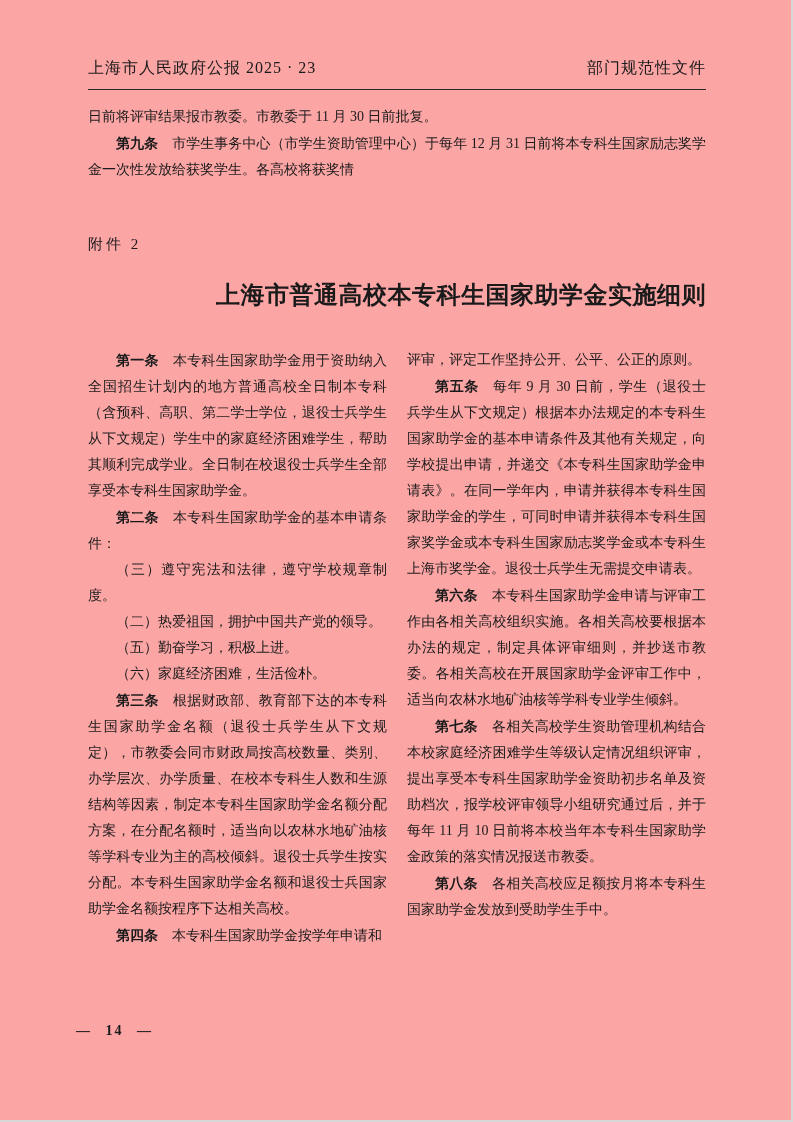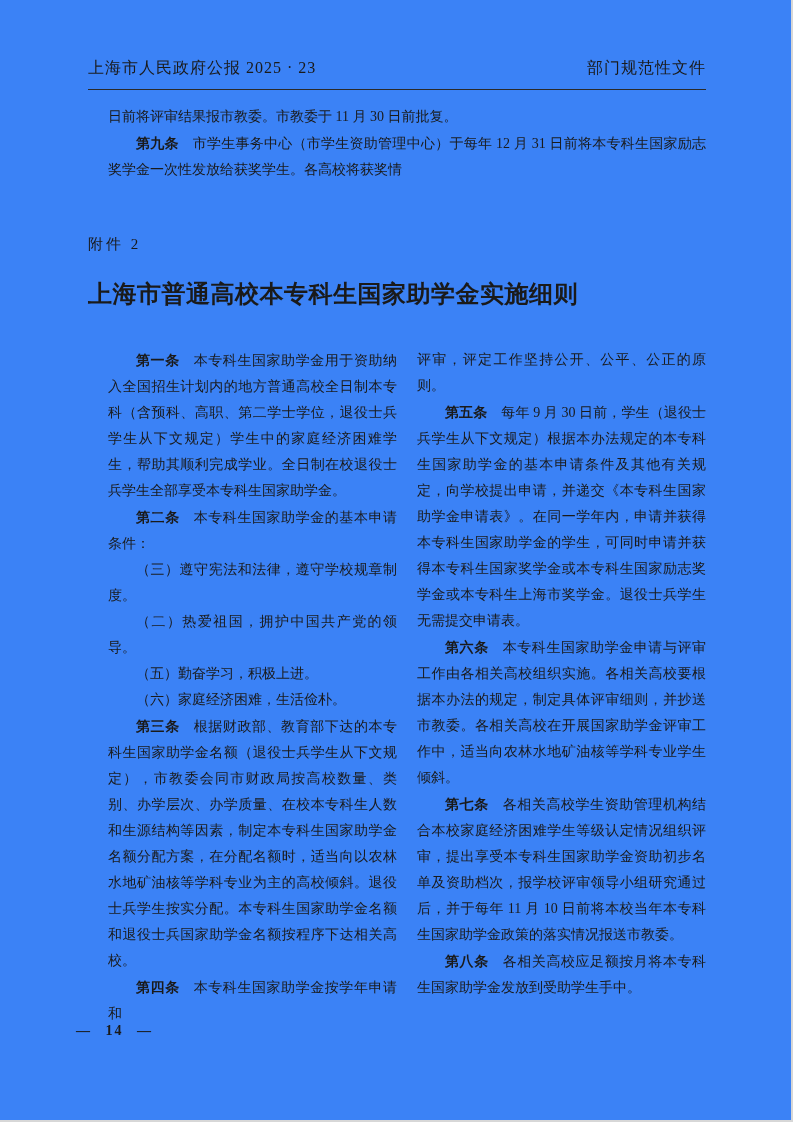--- a/index.html
+++ b/index.html
@@ -4,21 +4,21 @@
 <style>
   html, body {
     margin: 0;
     padding: 0;
     background: #ffffff;
   }
   .page {
     position: relative;
     width: 793px;
     height: 1122px;
-    background: #3b82f6;
+    background: #fca5a5;
     overflow: hidden;
     font-family: "Liberation Serif", serif;
     color: #1a1a1a;
     border-right: 2px solid #d7d7d7;
     border-bottom: 2px solid #d7d7d7;
     box-sizing: border-box;
   }
   .content {
     position: absolute;
     left: 88px;
@@ -32,21 +32,20 @@
     padding-top: 57px;
     padding-bottom: 10px;
     border-bottom: 1.5px solid #2a2a2a;
     font-size: 16px;
     line-height: 22px;
     letter-spacing: 1px;
   }
   .two-col {
     display: flex;
     gap: 20px;
-    margin-left: 20px;
   }
   .col {
     flex: 1 1 0;
     min-width: 0;
   }
   .cont-section { margin-top: 14px; }
   .body-section { margin-top: 36px; }
   .para {
     margin: 0;
     font-size: 14px;
@@ -60,25 +59,25 @@
     font-family: "Liberation Sans", sans-serif;
     margin-right: 1em;
   }
   .attachment-label {
     margin-top: 52px;
     font-size: 15px;
     letter-spacing: 3px;
   }
   .doc-title {
     margin: 24px 0 0 0;
-    text-align: left;
+    text-align: right;
     font-size: 24px;
     line-height: 33px;
     font-weight: 700;
-    font-family: Liberation Serif, serif;
+    font-family: Liberation Sans, sans-serif;
     letter-spacing: 0.5px;
   }
   .footer {
     position: absolute;
     left: 76px;
     top: 1023px;
     font-size: 14px;
     letter-spacing: 2px;
     word-spacing: 8px;
     font-weight: 600;

